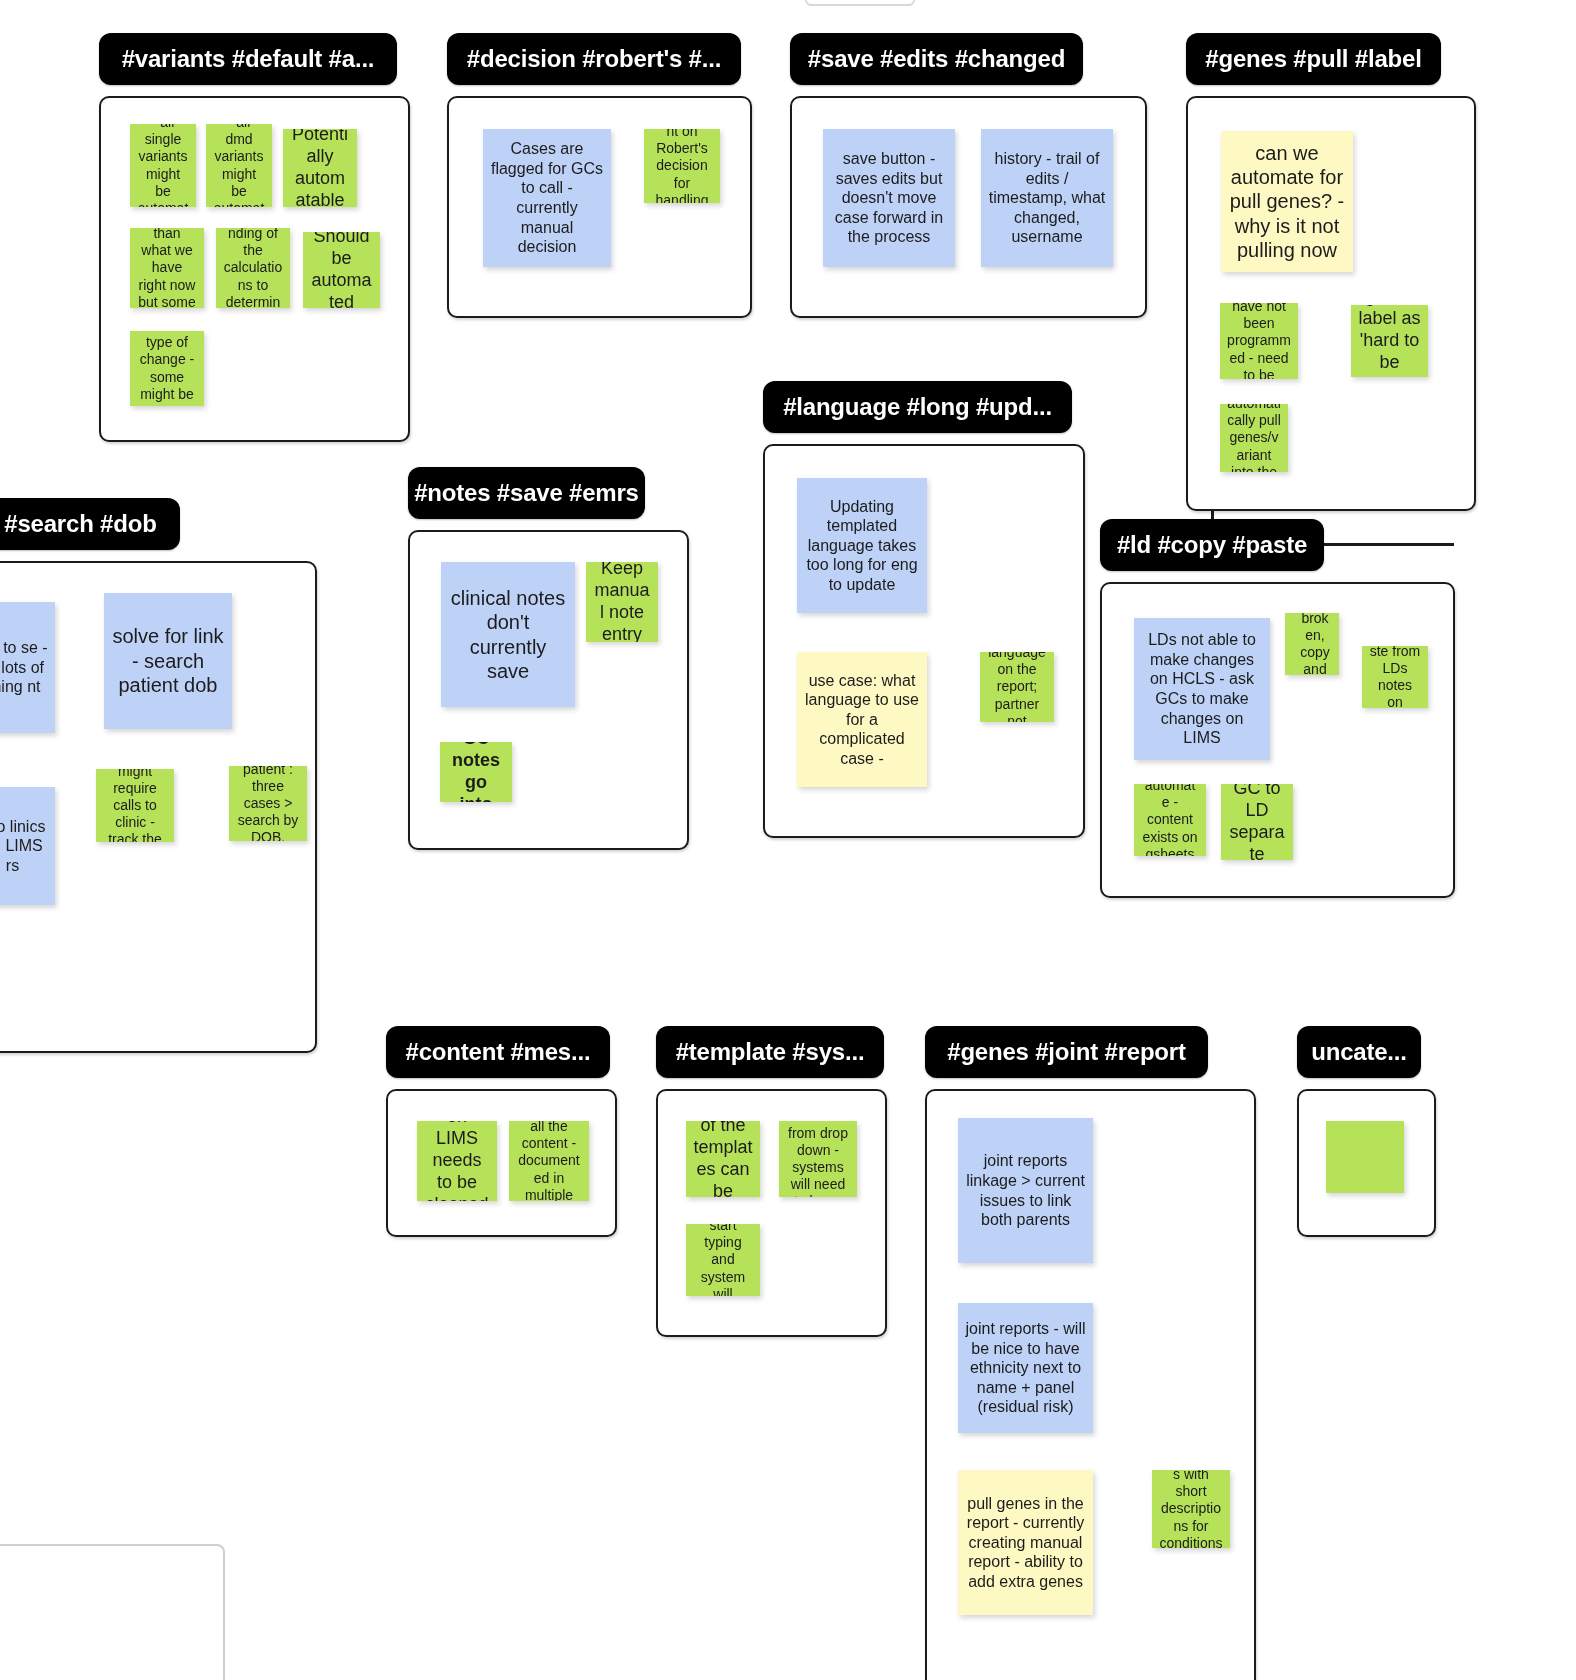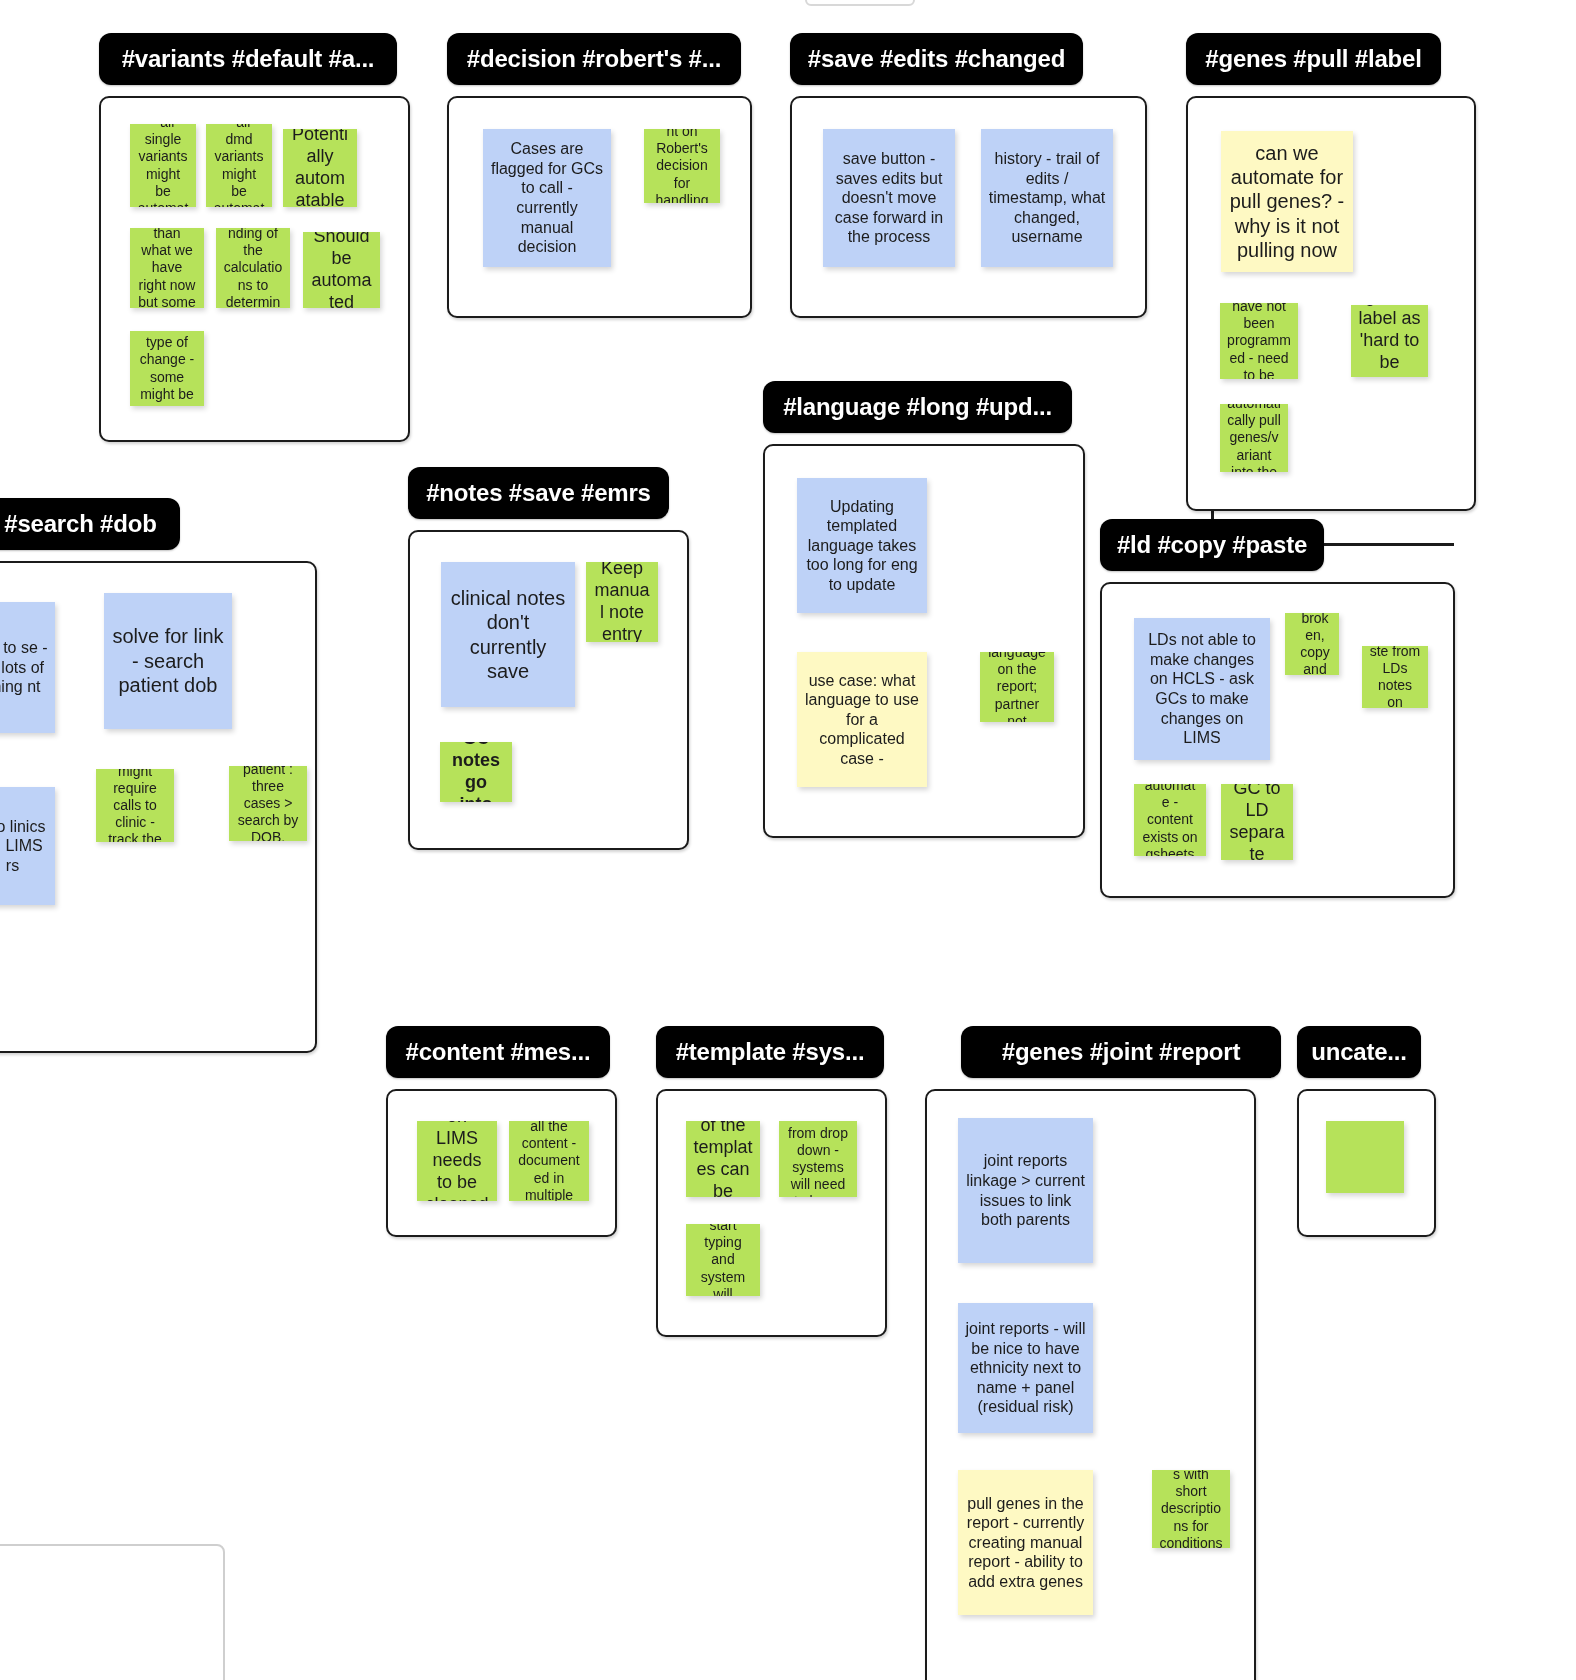--- a/index.html
+++ b/index.html
@@ -173,21 +173,21 @@
       </div>
     <div class="note c-green fs-xs" style="left:96px; top:769px; width:78px; height:73px;">
       <span>DMD might require calls to clinic - track the cases</span>
       </div>
     <div class="note c-green fs-xs" style="left:209px; top:766px; width:78px; height:75px;margin-left:20px;">
       <span>One patient : three cases &gt; search by DOB, name, etc</span>
       </div>
   </div>
 
   <div class="group">
-    <div class="group-title" style="left:408px; top:467px; width:261px;">#notes #save #emrs</div>
+    <div class="group-title" style="left:408px; top:467px; width:237px;">#notes #save #emrs</div>
     <div class="group-frame" style="left:408px; top:530px; width:281px; height:320px;"></div>
     <div class="note c-blue fs-lg" style="left:441px; top:562px; width:134px; height:145px;">
       <span>clinical notes don't currently save</span>
       </div>
     <div class="note c-green fs-sm" style="left:586px; top:562px; width:72px; height:80px;">
       <span>Keep manual note entry</span>
       </div>
     <div class="note c-green fs-sm" style="left:440px; top:742px; width:72px; height:60px;font-weight:bold;">
       <span>Not all GC notes go into EMRs</span>
       </div>
@@ -246,21 +246,21 @@
       </div>
     <div class="note c-green fs-xs" style="left:779px; top:1121px; width:78px; height:76px;">
       <span>Currently - several templates available from drop down - systems will need to know which template to pick</span>
       </div>
     <div class="note c-green fs-xs" style="left:686px; top:1224px; width:74px; height:72px;">
       <span>Autocompletion - start typing and system will suggest options</span>
       </div>
   </div>
 
   <div class="group">
-    <div class="group-title" style="left:925px; top:1026px; width:320px;margin-left:36px;">#genes #joint #report</div>
+    <div class="group-title" style="left:925px; top:1026px; width:283px;">#genes #joint #report</div>
     <div class="group-frame" style="left:925px; top:1089px; width:331px; height:600px;"></div>
     <div class="note c-blue fs-md" style="left:958px; top:1118px; width:135px; height:145px;">
       <span>joint reports linkage &gt; current issues to link both parents</span>
       </div>
     <div class="note c-blue fs-md" style="left:958px; top:1303px; width:135px; height:130px;">
       <span>joint reports - will be nice to have ethnicity next to name + panel (residual risk)</span>
       </div>
     <div class="note c-teal fs-md" style="left:958px; top:1470px; width:135px; height:145px;">
       <span>pull genes in the report - currently creating manual report - ability to add extra genes</span>
       </div>

